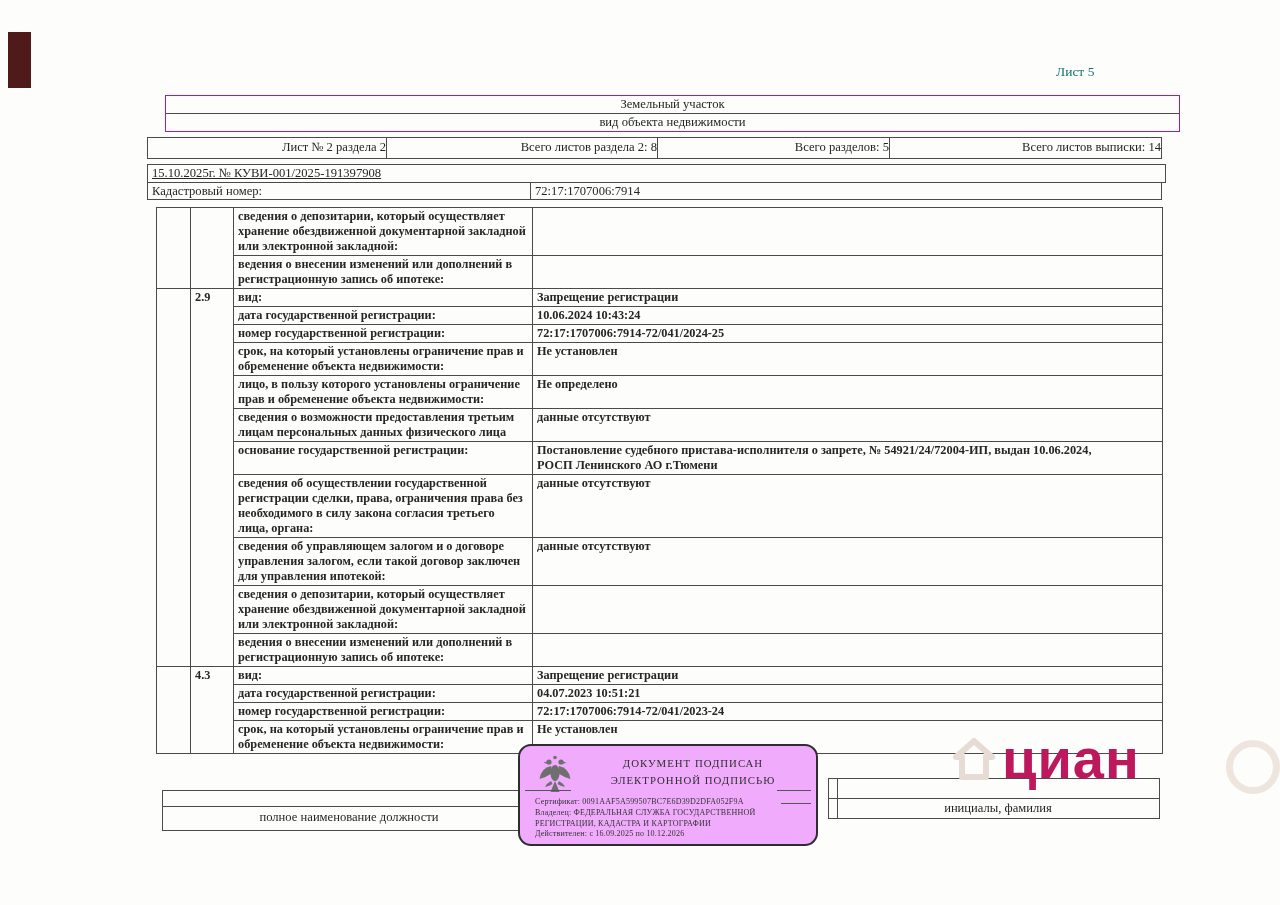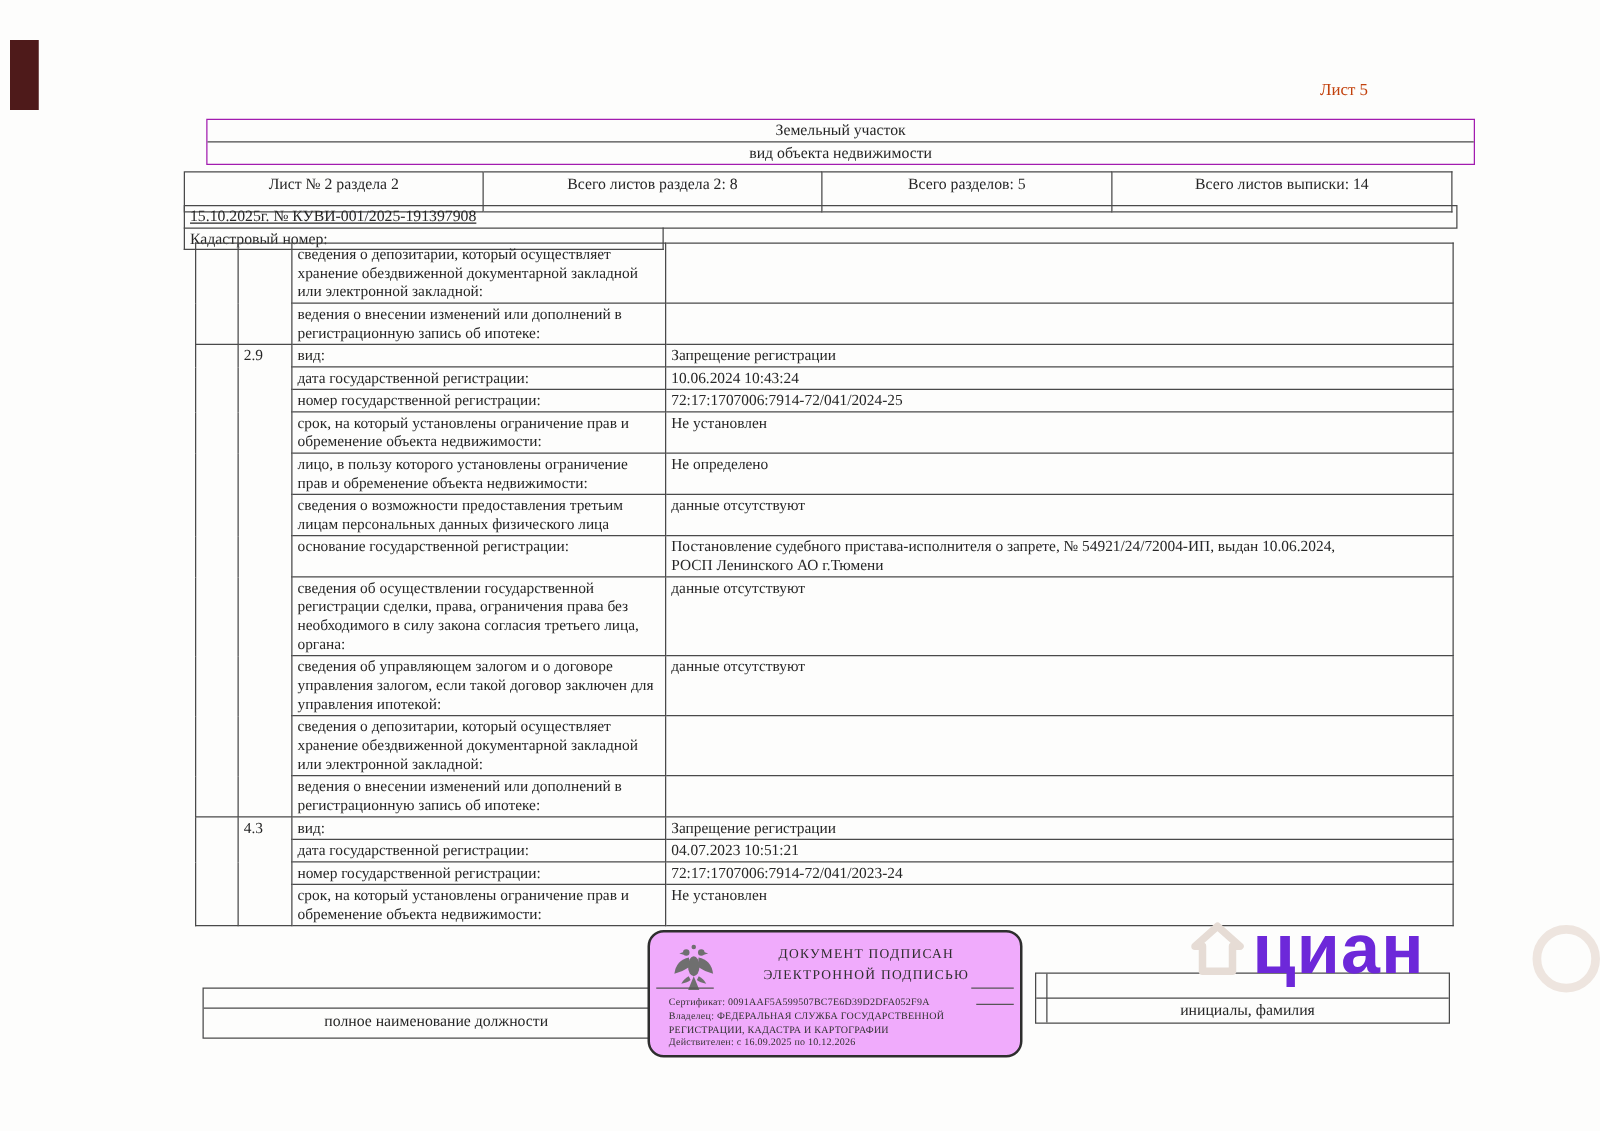--- a/index.html
+++ b/index.html
@@ -5,43 +5,43 @@
   html,body{margin:0;padding:0;background:#ffffff;}
   .canvas{
     position:relative;width:1280px;height:905px;background:#fdfdfc;
     font-family:"Liberation Serif","DejaVu Serif",serif;color:#262626;
     overflow:hidden;
   }
   .abs{position:absolute;}
   
   .corner-mark{left:8px;top:32px;width:23px;height:56px;background:#4e1a1a;}
   
-  .sheet-num{left:1056px;top:64px;font-size:13.5px;color:#c2410c;}
+  .sheet-num{left:1056px;top:64px;font-size:13.5px;color:#0f766e;}
   
   .hdr-box{left:165px;top:95px;width:1013px;border:1px solid #a21caf;}
   .hdr-row{height:17px;line-height:17px;text-align:center;font-size:12.6px;}
   .hdr-row+.hdr-row{border-top:1px solid #4a4a4a;}
   .sheetinfo{left:147px;top:137px;width:1015px;display:flex;}
   .sheetinfo .cell{
-    border:1px solid #4a4a4a;border-left:none;height:33px;line-height:19px;
-    text-align:center;font-size:12.6px;box-sizing:border-box;
+    border:1px solid #4a4a4a;border-left:none;height:22px;line-height:19px;
+    text-align:right;font-size:12.6px;box-sizing:border-box;
   }
   .sheetinfo .cell:first-child{border-left:1px solid #4a4a4a;}
   .c1{width:240px;}.c2{width:271px;}.c3{width:232px;}.c4{width:272px;}
   .datebox{left:147px;top:164px;width:1013px;height:17px;border:1px solid #4a4a4a;
     font-size:12.6px;line-height:17px;padding-left:4px;box-sizing:content-box;text-decoration:underline;}
   .cadbox{left:147px;top:182px;width:1015px;display:flex;}
   .cadbox .cell{border:1px solid #4a4a4a;border-top:none;height:18px;line-height:18px;
     font-size:12.6px;padding-left:4px;box-sizing:border-box;}
   .cadbox .cl{width:384px;}
   .cadbox .cv{width:631px;border-left:none;}
   
   table.details{
-    position:absolute;left:156px;top:194px;width:1006px;
-    border-collapse:collapse;table-layout:fixed;
+    position:absolute;left:156px;top:207px;width:1006px;
+    border-collapse:collapse;table-layout:fixed;font-weight:bold;
   }
   table.details td{
     border:1px solid #4a4a4a;vertical-align:top;
     font-size:12.3px;line-height:15px;padding:1px 4px;
   }
   td.c-outer{padding:0;}
   td.c-num{padding-left:5px;}
   td.c-val{white-space:pre-line;}
   
   .sigbox{border:1px solid #4a4a4a;box-sizing:border-box;}
@@ -67,21 +67,21 @@
     color:#333;letter-spacing:.2px;white-space:nowrap;
   }
   .stamp .seg{position:absolute;height:1px;background:#555;}
   .seg-a{top:44px;left:5px;width:46px;}
   .seg-b{top:44px;right:5px;width:34px;}
   .seg-c{top:57px;right:5px;width:30px;}
   .emblem{position:absolute;left:17px;top:8px;}
   
   .watermark{
     left:952px;top:726px;display:flex;align-items:center;gap:6px;
-    color:#6d28d9;font-family:"Liberation Sans","DejaVu Sans",sans-serif;
+    color:#be185d;font-family:"Liberation Sans","DejaVu Sans",sans-serif;
     font-weight:bold;font-size:56px;letter-spacing:1px;z-index:1;
   }
   .wm-arc{
     left:1226px;top:740px;width:40px;height:40px;border:7px solid #eee5df;
     border-radius:50%;z-index:1;
   }
 </style>
 </head>
 <body>
 
@@ -108,20 +108,21 @@
     <div class="cell c1">Лист № 2 раздела 2</div>
     <div class="cell c2">Всего листов раздела 2: 8</div>
     <div class="cell c3">Всего разделов: 5</div>
     <div class="cell c4">Всего листов выписки: 14</div>
   </div>
 
   <div class="abs datebox">15.10.2025г. № КУВИ-001/2025-191397908</div>
 
   <div class="abs cadbox">
     <div class="cell cl">Кадастровый номер:</div>
+    <div class="cell cv">72:17:1707006:7914</div>
   </div>
 
   <table class="details">
     <colgroup>
         <col style="width:34px">
         <col style="width:43px">
         <col style="width:299px">
         <col style="width:630px">
       </colgroup>
     <tbody>

